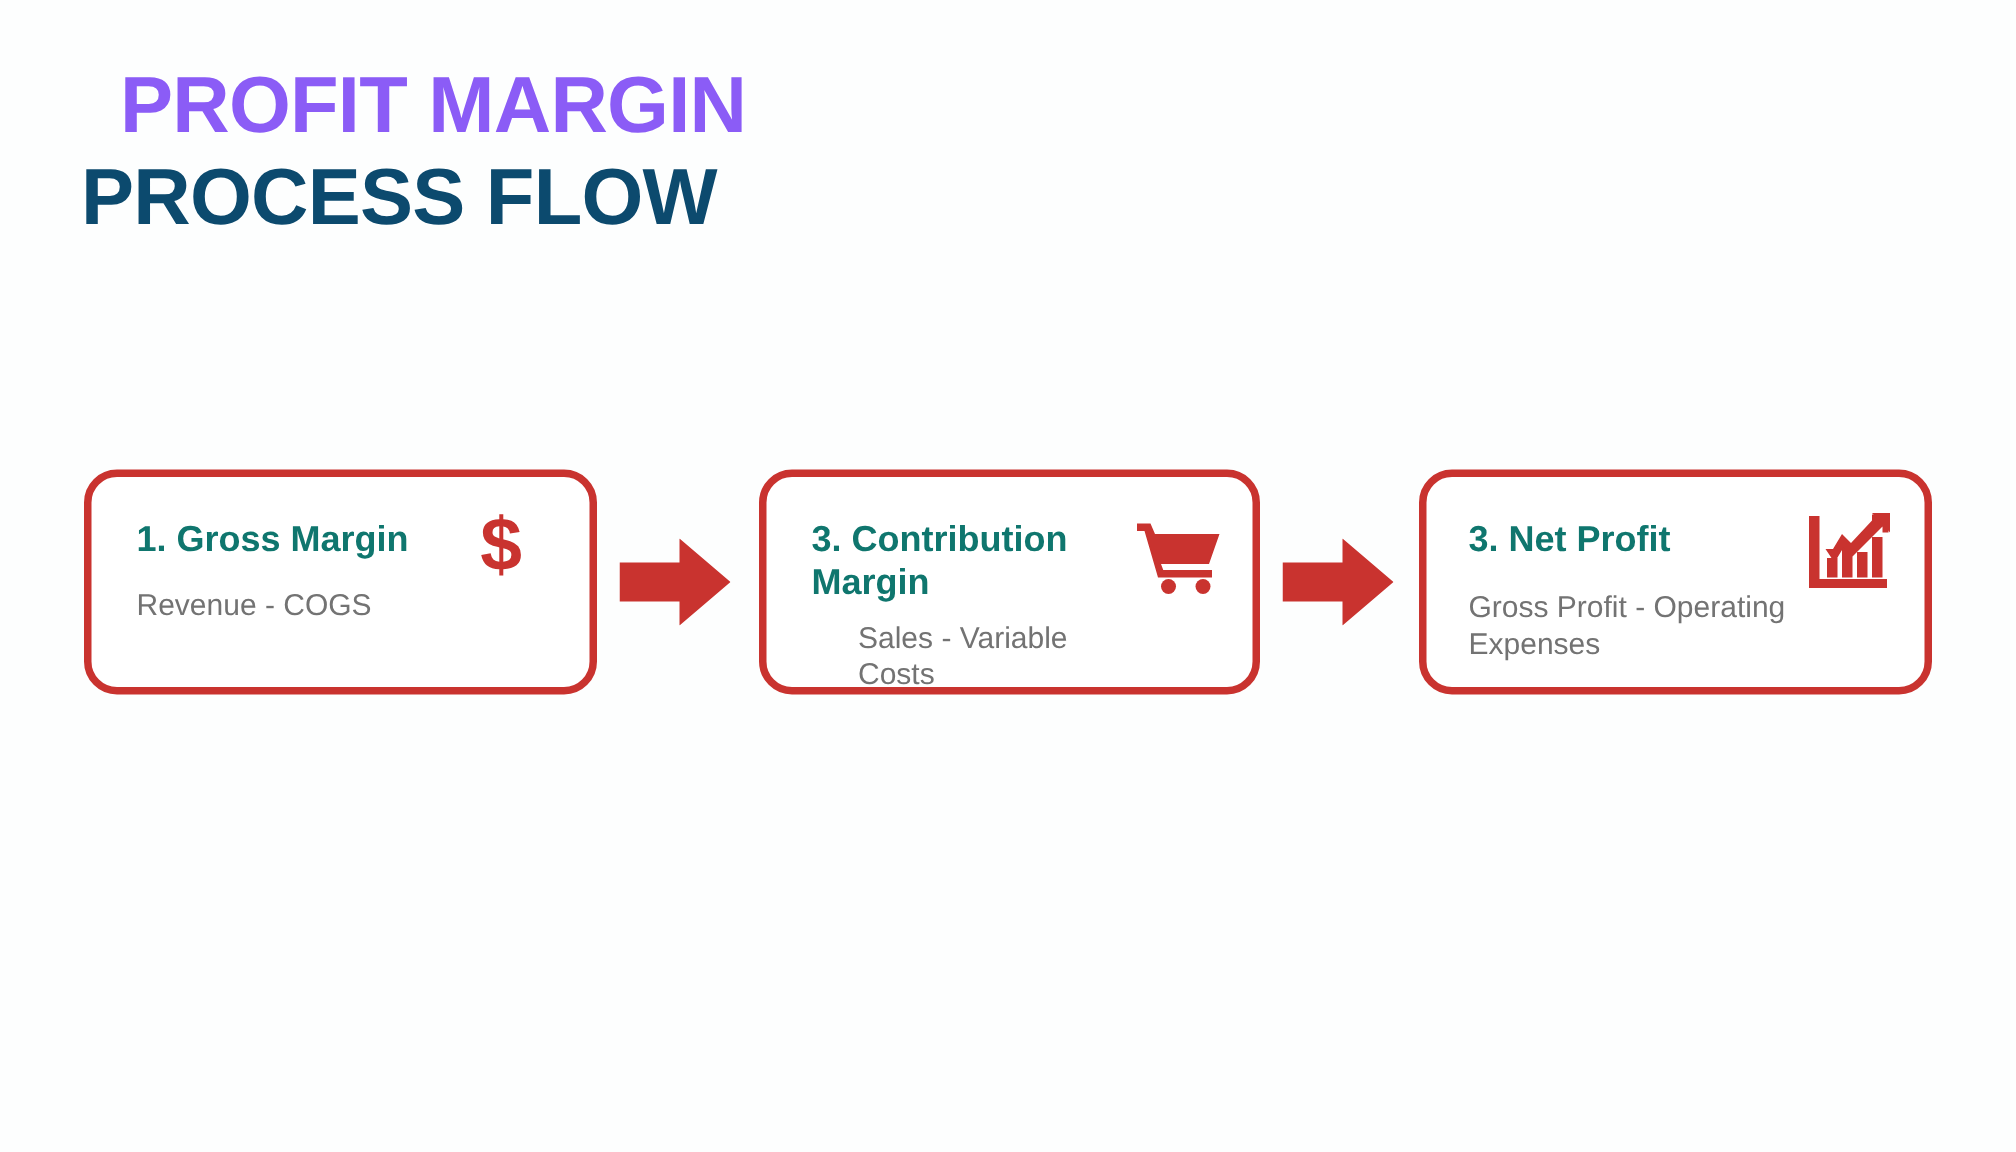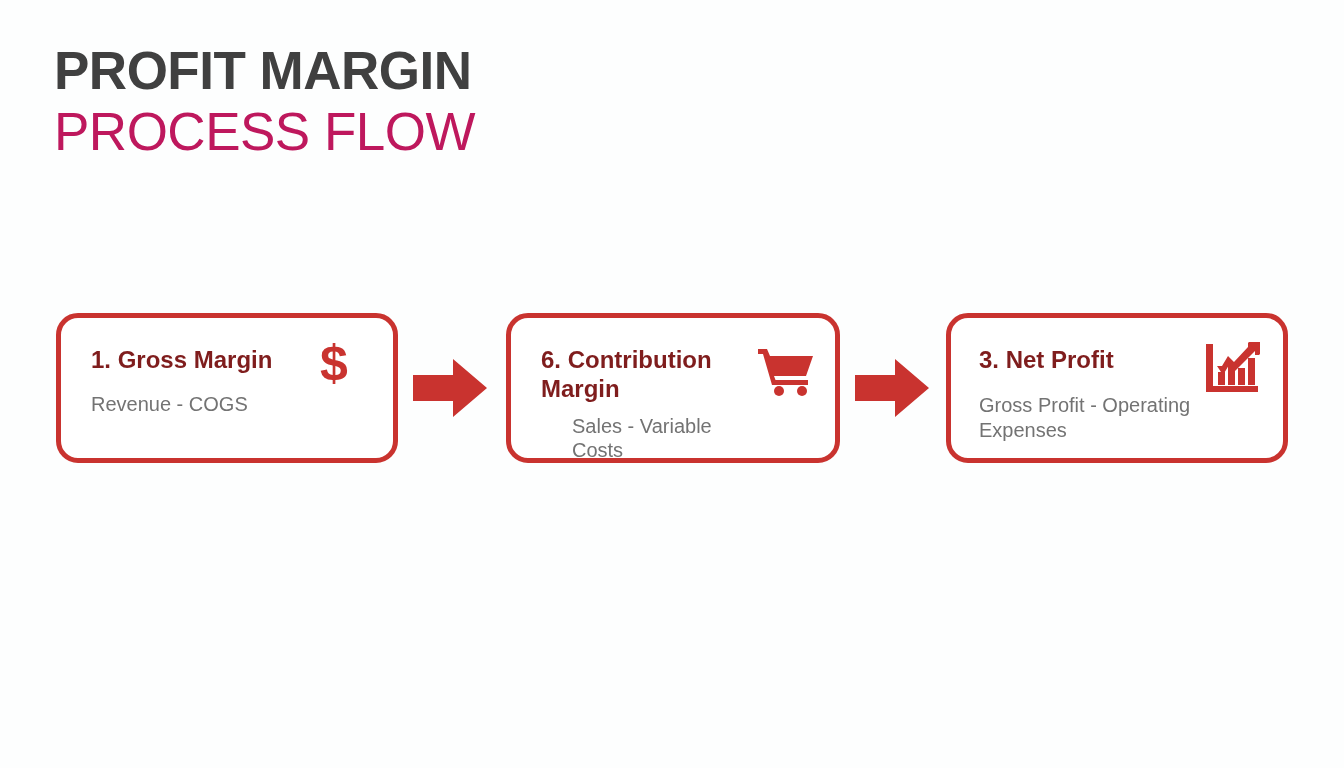--- a/index.html
+++ b/index.html
@@ -17,29 +17,30 @@
 
   
   #title-block {
     position: absolute;
     left: 54px;
     top: 44px;
   }
   #title-line-1 {
     font-size: 53px;
     font-weight: bold;
-    color: #404040;
+    color: #8b5cf6;
     letter-spacing: -0.5px;
     line-height: 1.0;
     white-space: nowrap;
+    margin-left: 26px;
   }
   #title-line-2 {
     font-size: 53px;
-    font-weight: normal;
-    color: #be185d;
+    font-weight: bold;
+    color: #0c4a6e;
     letter-spacing: -0.5px;
     line-height: 1.0;
     margin-top: 8px;
     white-space: nowrap;
   }
 
   
   #flow-row {
     position: absolute;
     left: 0;
@@ -69,21 +70,21 @@
 
   .step-text {
     position: absolute;
     left: 30px;
     top: 27px;
     right: 86px;
   }
   .step-title {
     font-size: 24px;
     font-weight: bold;
-    color: #7f1d1d;
+    color: #0f766e;
     line-height: 1.22;
   }
   .step-subtitle {
     font-size: 20px;
     font-weight: normal;
     color: #737373;
     line-height: 1.22;
     margin-top: 18px;
   }
   #flow-step-2 .step-subtitle { margin-top: 10px; margin-left: 31px; }
@@ -145,21 +146,21 @@
 
   <div class="flow-arrow" id="flow-arrow-1">
     <svg width="74" height="58" viewBox="0 0 74 58" aria-hidden="true">
       <polygon points="0,16 40,16 40,0 74,29 40,58 40,42 0,42" fill="#c9332f"></polygon>
     </svg>
   </div>
 
   <div class="flow-step" id="flow-step-2">
     <div class="step-inner">
       <div class="step-text">
-        <div class="step-title">6. Contribution Margin</div>
+        <div class="step-title">3. Contribution Margin</div>
         <div class="step-subtitle">Sales - Variable Costs</div>
       </div>
       <div class="step-icon" id="icon-cart">
         <svg width="58" height="50" viewBox="0 0 58 50" aria-hidden="true">
           <path d="M1,3 L10,3 L13,10 L56,10 L49,30 L17,30 L18.5,34 L51,34 L51,39 L15,39 L6,8 L1,8 Z" fill="#c9332f"></path>
           <circle cx="22" cy="45" r="5" fill="#c9332f"></circle>
           <circle cx="45" cy="45" r="5" fill="#c9332f"></circle>
         </svg>
       </div>
     </div>

